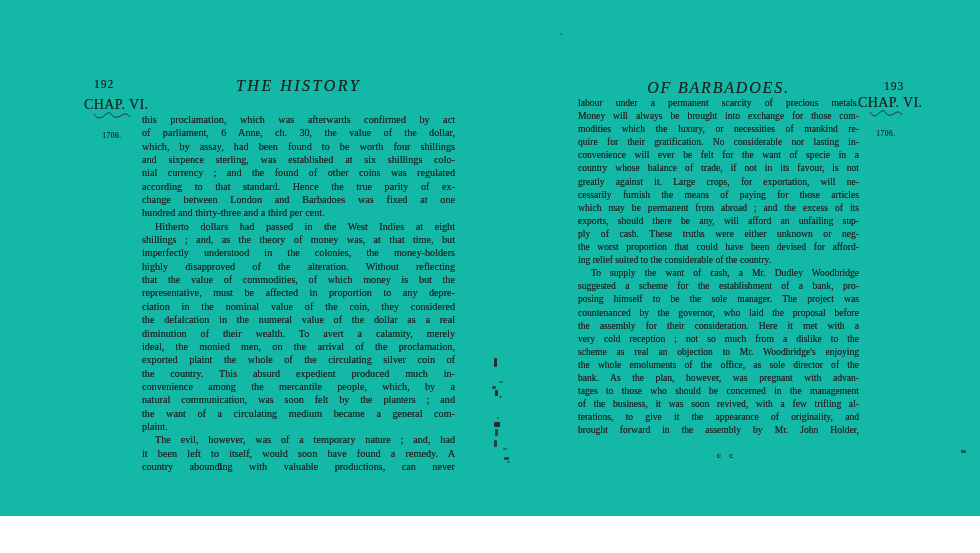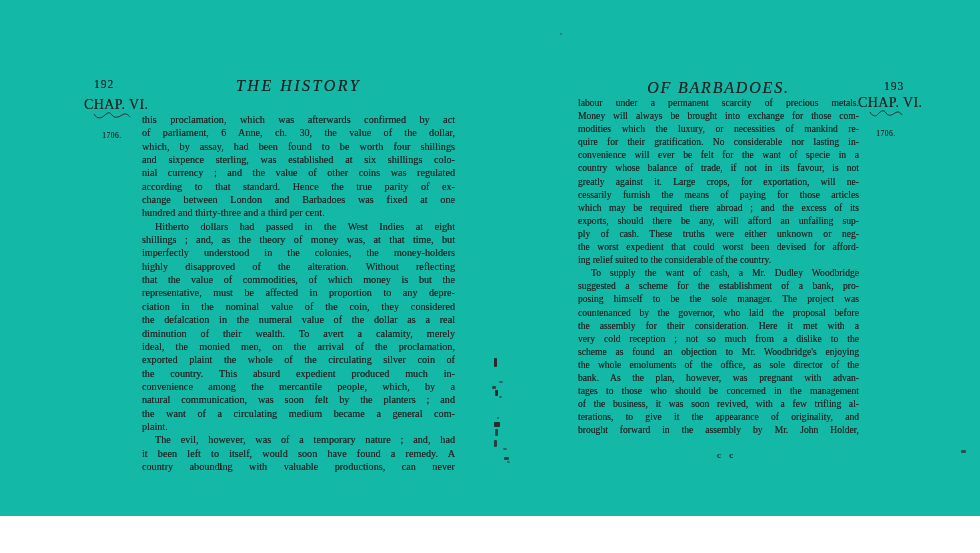--- a/index.html
+++ b/index.html
@@ -65,21 +65,21 @@
         <path d="M1 2 C4 7, 8 7, 12 3 C15 0, 17 0, 19 3 C21 6, 25 6, 29 3 C32 1, 35 2, 37 5" stroke="#2e2e2e" fill="none" stroke-width="1"></path>
       </svg>
       <div class="year ink">1706.</div>
     </aside>
 
     <div class="body-text ink" id="left-body">
         <div class="tl">this proclamation, which was afterwards confirmed by act</div>
         <div class="tl">of parliament, 6 Anne, ch. 30, the value of the dollar,</div>
         <div class="tl">which, by assay, had been found to  be worth four shillings</div>
         <div class="tl">and sixpence sterling, was established  at six shillings colo-</div>
-        <div class="tl">nial currency ; and the value of other coins was  regulated</div>
+        <div class="tl">nial currency ; and the found of other coins was  regulated</div>
         <div class="tl">according  to  that standard.   Hence the true parity of ex-</div>
         <div class="tl">change between  London  and  Barbadoes was  fixed  at one</div>
         <div class="tl end">hundred and thirty-three and a third  per cent.</div>
         <div class="tl ind">Hitherto dollars  had passed in the West Indies  at eight</div>
         <div class="tl">shillings ; and, as the theory of money was, at that time, but</div>
         <div class="tl">imperfectly understood  in  the  colonies,  the  money-holders</div>
         <div class="tl">highly  disapproved  of  the  alteration.   Without  reflecting</div>
         <div class="tl">that the value of  commodities, of which money  is  but  the</div>
         <div class="tl">representative,  must be affected in proportion to any depre-</div>
         <div class="tl">ciation in the nominal  value  of  the coin,  they  considered</div>
@@ -114,32 +114,32 @@
 
     <div class="body-text ink" id="right-body">
         <div class="tl">labour  under  a  permanent  scarcity  of  precious  metals.</div>
         <div class="tl">Money will always be  brought into exchange for those com-</div>
         <div class="tl">modities  which  the  luxury,  or necessities of  mankind  re-</div>
         <div class="tl">quire for their gratification.   No considerable nor lasting in-</div>
         <div class="tl">convenience will ever be  felt for the  want  of  specie  in  a</div>
         <div class="tl">country  whose balance of  trade,  if  not in its favour,  is not</div>
         <div class="tl">greatly against it.   Large  crops,  for  exportation,  will  ne-</div>
         <div class="tl">cessarily  furnish  the  means  of paying  for  those  articles</div>
-        <div class="tl">which may be required  there abroad ;  and the  excess of  its</div>
+        <div class="tl">which may be permanent  from abroad ;  and the  excess of  its</div>
         <div class="tl">exports,  should there be any,  will afford  an  unfailing sup-</div>
         <div class="tl">ply of  cash.   These truths  were  either  unknown  or  neg-</div>
-        <div class="tl">the worst expedient that could worst been devised for afford-</div>
+        <div class="tl">the worst proportion that could have been devised for afford-</div>
         <div class="tl end">ing relief  suited  to  the  considerable  of  the  country.</div>
         <div class="tl ind">To supply  the  want  of  cash,  a  Mr. Dudley Woodbridge</div>
         <div class="tl">suggested a scheme  for  the  establishment  of  a bank,  pro-</div>
         <div class="tl">posing  himself  to be  the  sole  manager.   The project  was</div>
         <div class="tl">countenanced by the governor, who laid the proposal before</div>
         <div class="tl">the assembly for  their  consideration.   Here  it  met  with a</div>
         <div class="tl">very  cold  reception ;  not  so  much  from  a  dislike  to  the</div>
-        <div class="tl">scheme as found an objection to  Mr. Woodbridge's enjoying</div>
+        <div class="tl">scheme as real an objection to  Mr. Woodbridge's enjoying</div>
         <div class="tl">the whole  emoluments of  the office,  as sole director of  the</div>
         <div class="tl">bank.   As  the  plan,  however,  was  pregnant  with  advan-</div>
         <div class="tl">tages to those who should be concerned in the management</div>
         <div class="tl">of the business, it was soon revived,  with a few trifling al-</div>
         <div class="tl">terations,  to  give  it  the  appearance  of  originality,  and</div>
         <div class="tl">brought  forward  in  the  assembly  by  Mr.  John  Holder,</div>
       </div>
 
     <div class="sigmark ink" id="sig-right">c c</div>
   </section>

